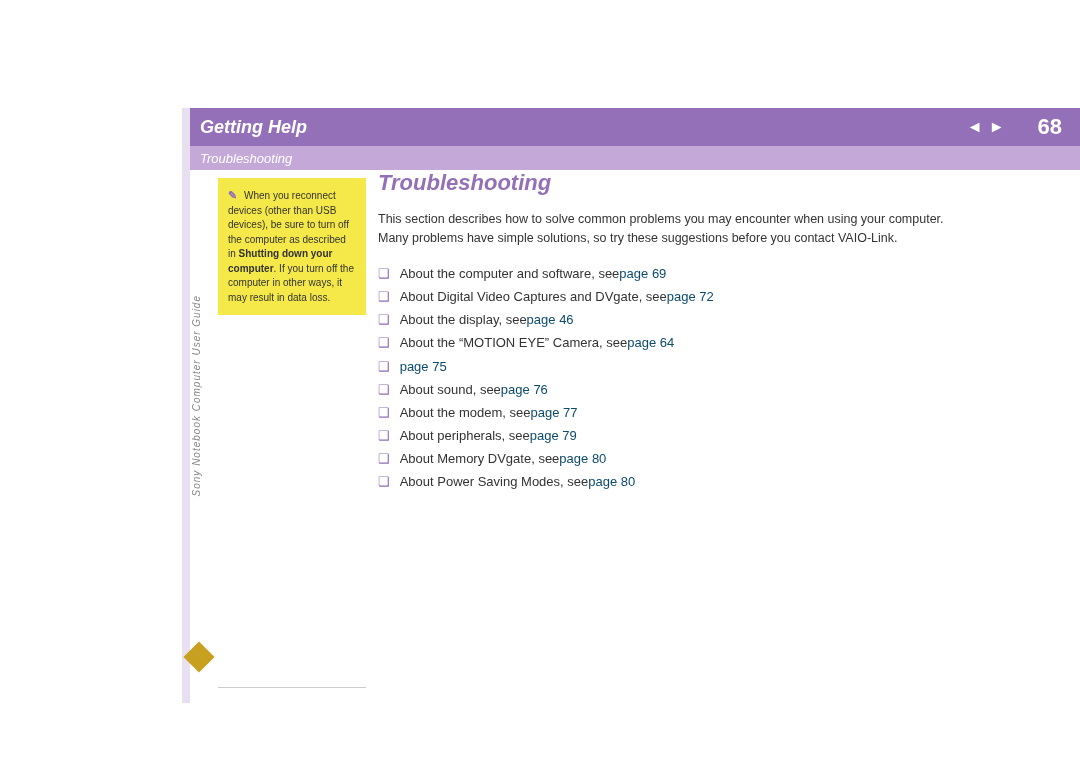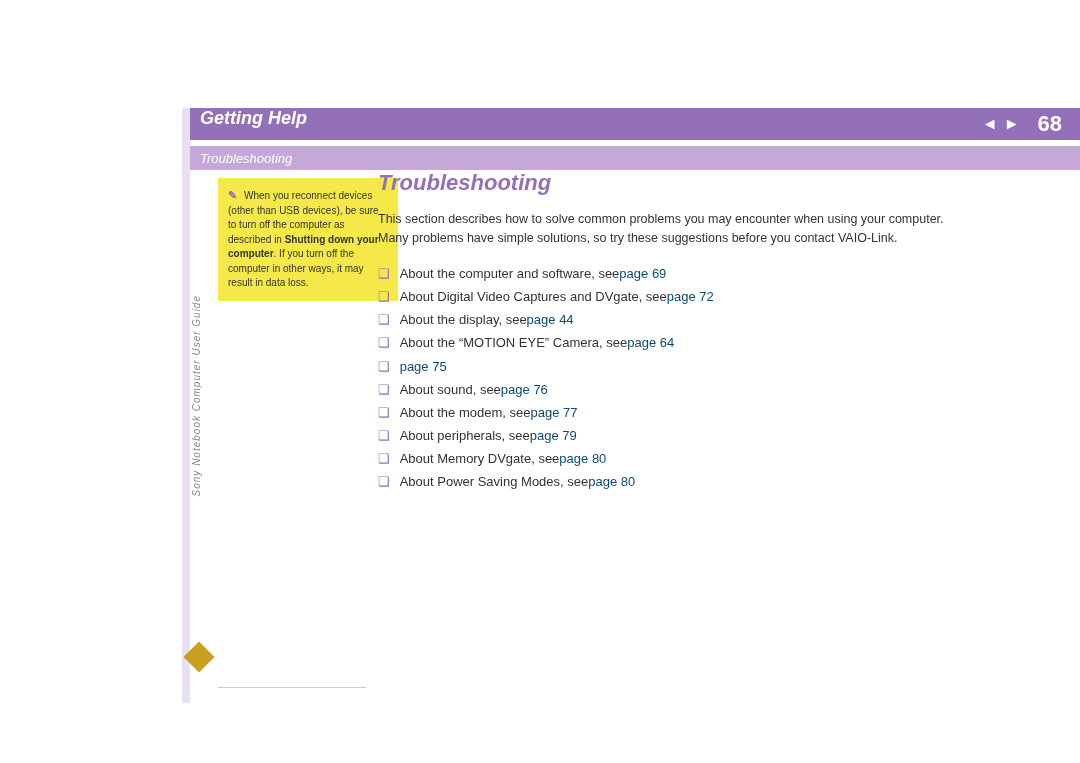--- a/index.html
+++ b/index.html
@@ -13,23 +13,24 @@
       overflow: hidden;
       position: relative;
     }
 
     
     .header-bar {
       position: absolute;
       top: 108px;
       left: 182px;
       right: 0;
-      height: 32px;
+      height: 38px;
       background: #9370b8;
       display: flex;
+      align-items: center;
       justify-content: space-between;
       padding: 0 18px;
     }
     .header-title {
       font-style: italic;
       font-weight: bold;
       color: #ffffff;
       font-size: 18px;
     }
     .header-nav {
@@ -39,21 +40,21 @@
     }
     .nav-arrow {
       color: #ffffff;
       font-size: 16px;
       font-weight: bold;
     }
     .page-number {
       color: #ffffff;
       font-size: 22px;
       font-weight: bold;
-      margin-left: 12px;
+      margin-left: 27px;
     }
 
     
     .sub-header-bar {
       position: absolute;
       top: 146px;
       left: 182px;
       right: 0;
       height: 24px;
       background: #c4a8d8;
@@ -103,21 +104,21 @@
       background: #c8a020;
       transform: rotate(45deg);
       margin-top: 0;
     }
 
     
     .note-box {
       position: absolute;
       top: 178px;
       left: 218px;
-      width: 180px;
+      width: 148px;
       background: #f5e94a;
       padding: 10px;
       font-size: 10px;
       color: #333;
       line-height: 1.45;
     }
     .note-icon {
       display: inline-block;
       margin-right: 4px;
       color: #9370b8;
@@ -241,21 +242,21 @@
     <li>
       <span>About the computer and software, see </span>
         <a class="link-text">page 69</a>
     </li>
     <li>
       <span>About Digital Video Captures and DVgate, see </span>
         <a class="link-text">page 72</a>
     </li>
     <li>
       <span>About the display, see </span>
-        <a class="link-text">page 44</a>
+        <a class="link-text">page 46</a>
     </li>
     <li>
       <span>About the “MOTION EYE” Camera, see </span>
         <a class="link-text">page 64</a>
     </li>
     <li>
         <a class="link-text">page 75</a>
     </li>
     <li>
       <span>About sound, see </span>

